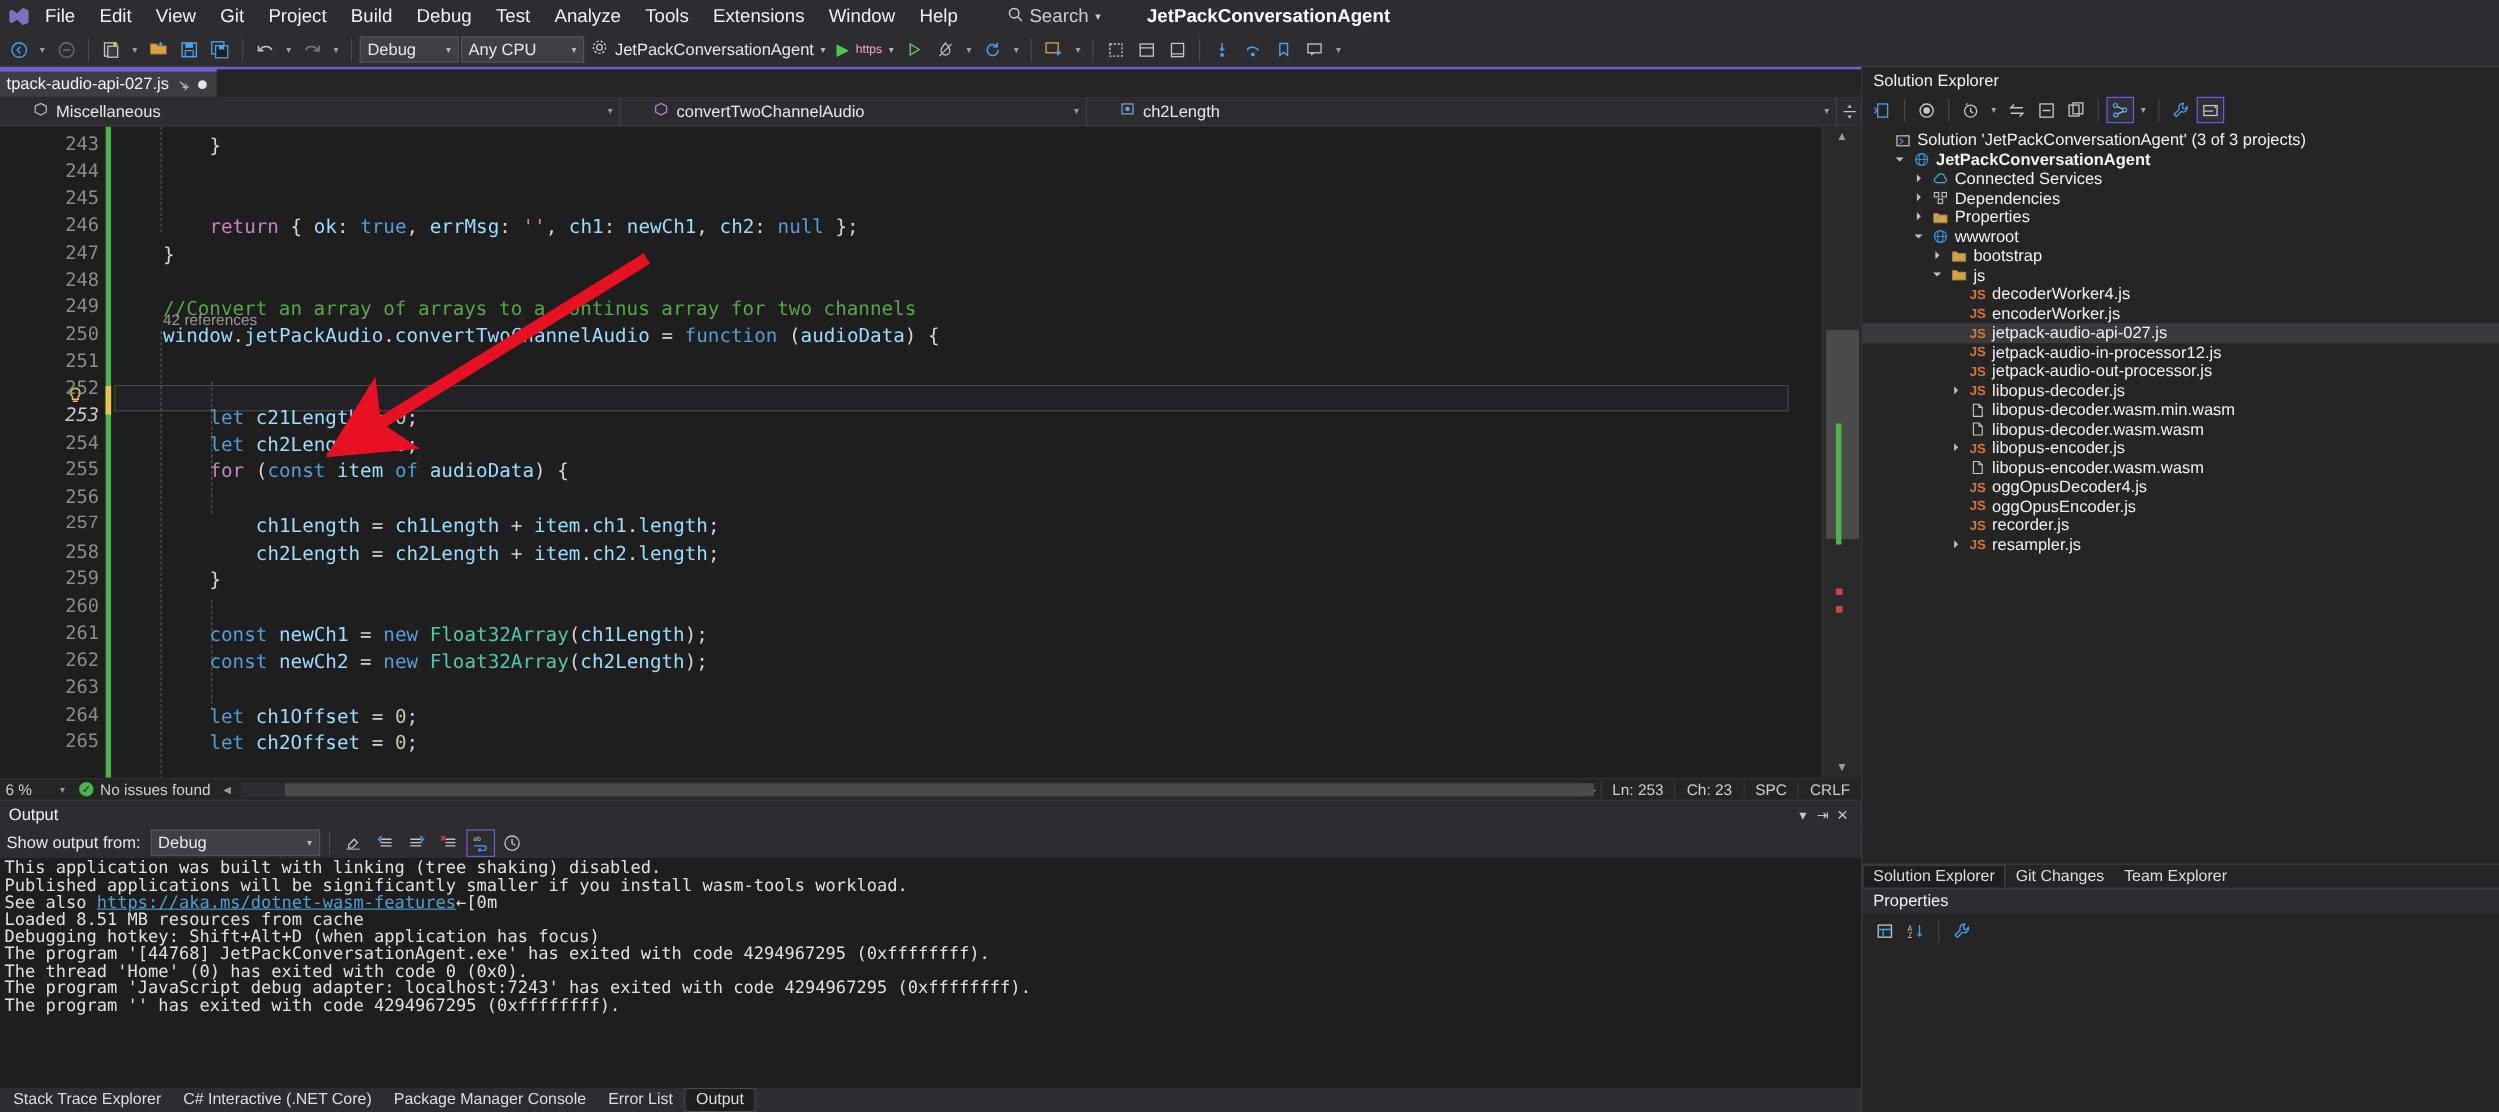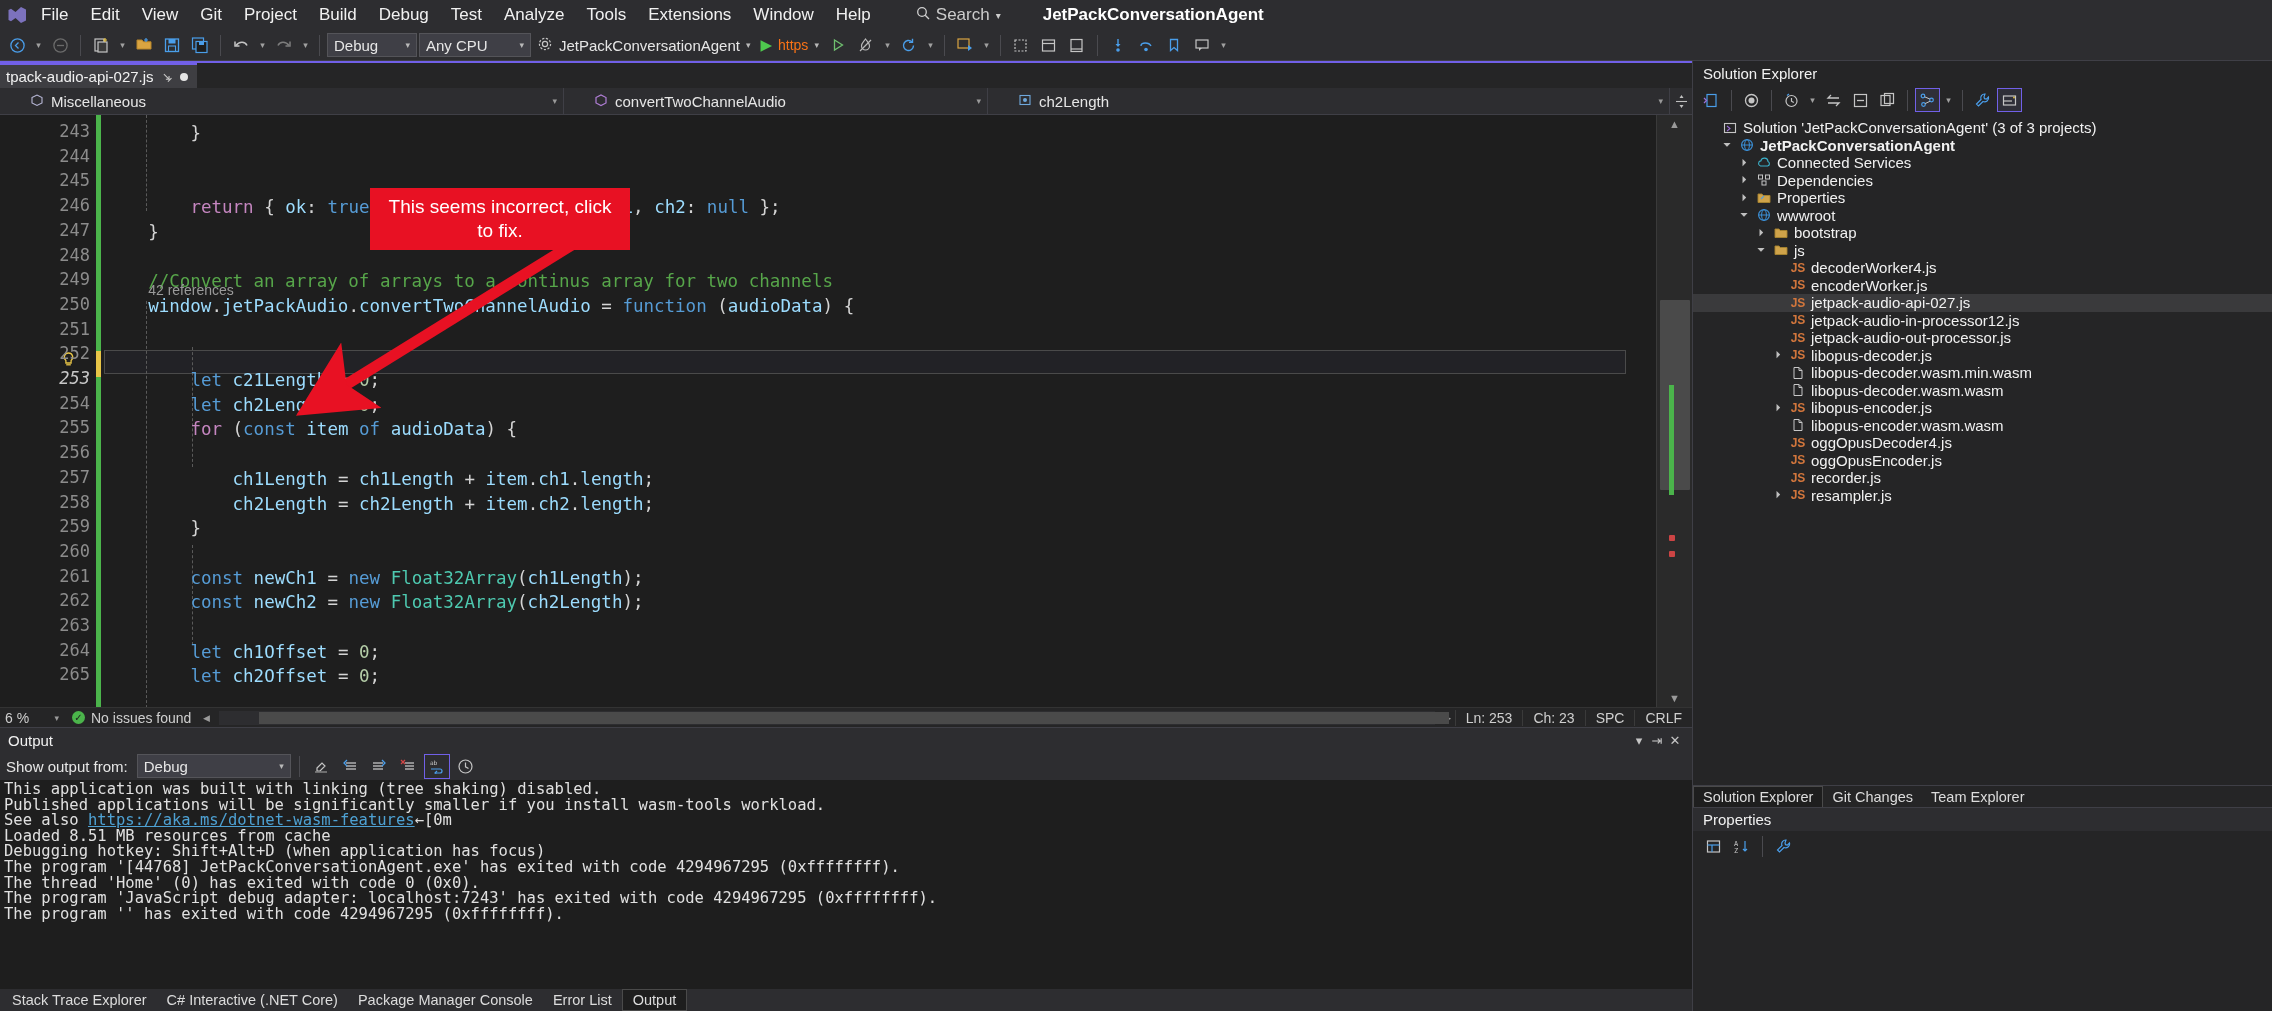--- a/index.html
+++ b/index.html
@@ -37,21 +37,21 @@
     height: 24px; background:#3f3f46; border:1px solid #545459; color:#e6e6e6;
     display:flex; align-items:center; padding:0 6px; font-size:15px; gap:8px;
     min-width: 90px; justify-content: space-between;
   }
   .combo .cv { white-space:nowrap; overflow:hidden; }
   .combo .cc { font-size:9px; color:#b9b9b9; }
   .startup {
     display:flex; align-items:center; gap:6px; color:#e6e6e6; font-size:15px; padding: 0 4px;
   }
   .play-tri { color:#4ec94e; font-size:15px; }
-  .https-lbl { color:#f97316; font-size:14px; }
+  .https-lbl { color:#f9a8d4; font-size:11px; }
 
   
   .body { flex:1; display:flex; min-height:0; }
   .left { flex:1; display:flex; flex-direction:column; min-width:0; }
 
   
   .tabstrip { height:27px; background:#252526; display:flex; align-items:flex-end; flex:0 0 27px; position:relative; }
   .tabstrip::before { content:""; position:absolute; left:0; right:0; top:0; height:2px; background:#7160e8; }
   .tab {
     height:25px; background:#3e3e42; display:flex; align-items:center; gap:8px;
@@ -446,21 +446,21 @@
               <div class="ln" style="top: 104.8px;">247</div>
               <div class="ln" style="top: 129.5px;">248</div>
               <div class="ln" style="top: 154.2px;">249</div>
               <div class="ln" style="top: 178.9px;">250</div>
               <div class="ln" style="top: 203.6px;">251</div>
               <div class="ln" style="top: 228.3px;">252</div>
               <div class="ln cur" style="top: 253px; font-style: italic;">253</div>
               <div class="ln" style="top: 277.7px;">254</div>
               <div class="ln" style="top: 302.4px;">255</div>
               <div class="ln" style="top: 327.1px;">256</div>
-              <div class="ln" style="top: 351.8px;">257</div>
+              <div class="ln" style="top: 351.8px; font-family: Liberation Mono, monospace;">257</div>
               <div class="ln" style="top: 376.5px;">258</div>
               <div class="ln" style="top: 401.2px;">259</div>
               <div class="ln" style="top: 425.9px;">260</div>
               <div class="ln" style="top: 450.6px;">261</div>
               <div class="ln" style="top: 475.3px;">262</div>
               <div class="ln" style="top: 500px;">263</div>
               <div class="ln" style="top: 524.7px;">264</div>
               <div class="ln" style="top: 549.4px;">265</div>
             </div>
         </div>
@@ -871,17 +871,14 @@
 
   <div class="anno" style="left:0;top:0;width:2272px;height:1011px;">
     <svg class="anno-arrow" width="330" height="220" viewBox="0 0 330 220">
       <defs>
         <marker id="ah" markerWidth="7" markerHeight="7" refX="5.5" refY="3.5" orient="auto">
           <path d="M0 0 L7 3.5 L0 7 L1.6 3.5 z" fill="#e81123"></path>
         </marker>
       </defs>
       <line x1="318" y1="10" x2="40" y2="182" stroke="#e81123" stroke-width="11" marker-end="url(#ah)"></line>
     </svg>
-    <div class="anno-box">
-      <span>This seems incorrect, click to fix.</span>
-    </div>
   </div>
 </div>
 
 </body></html>

